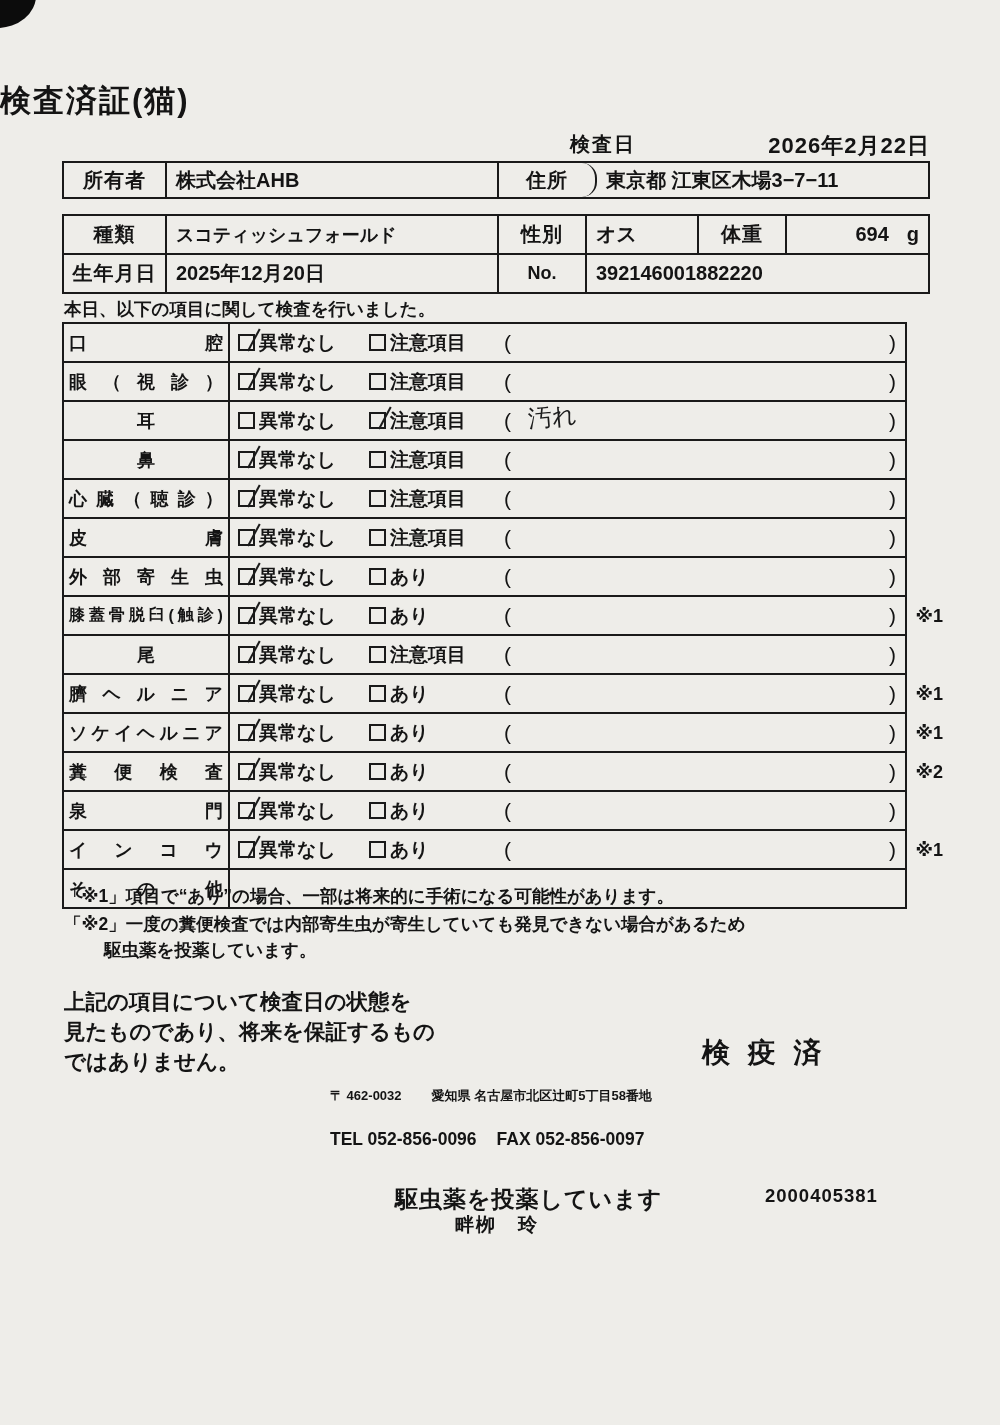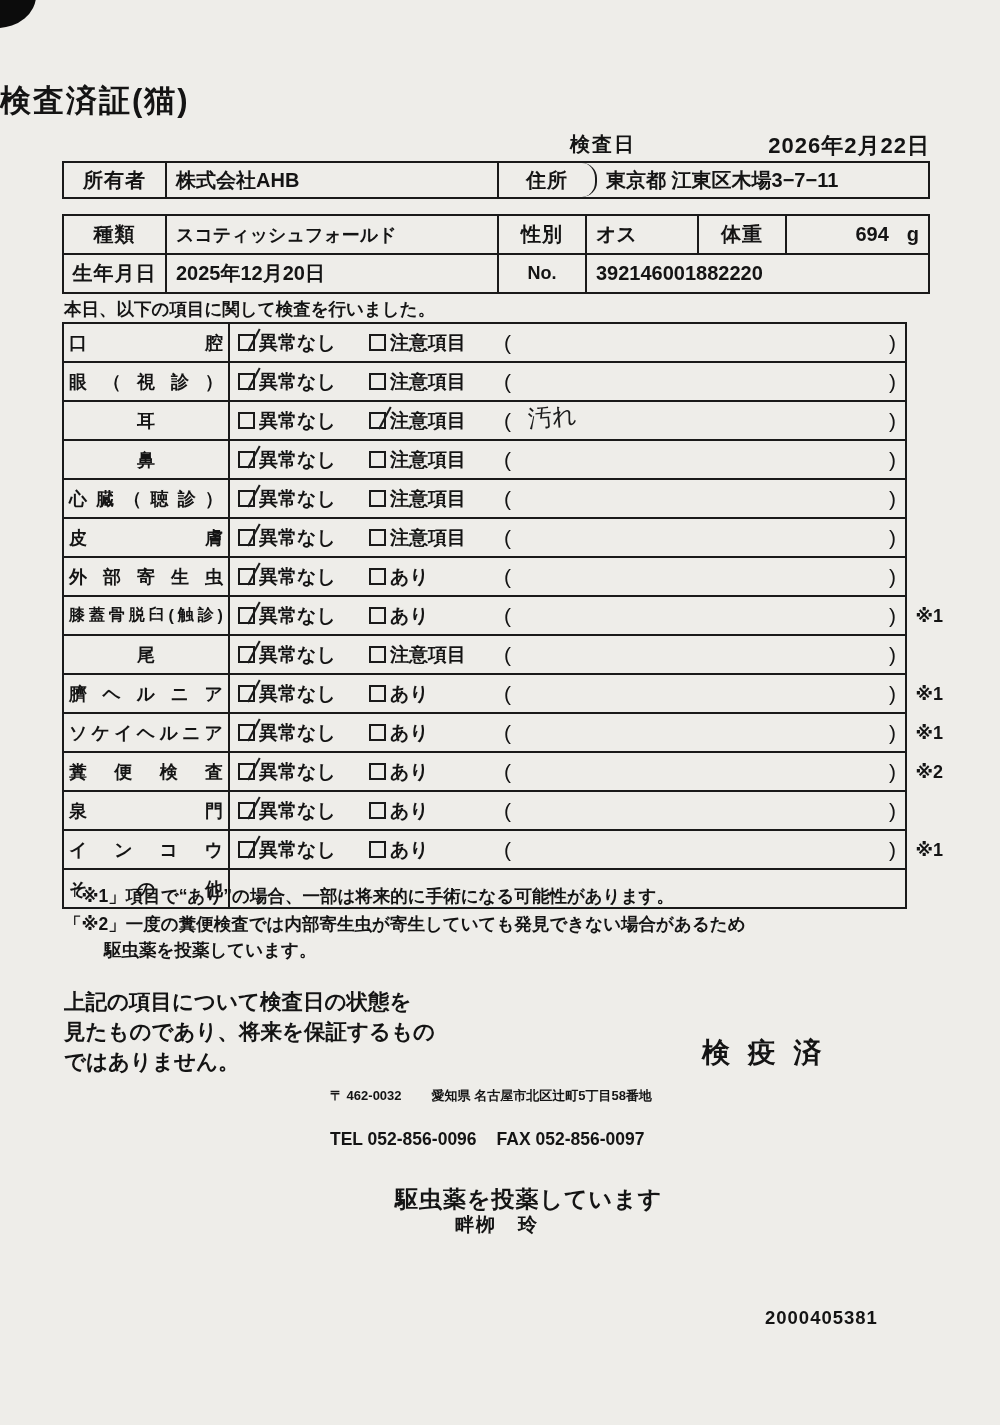--- a/index.html
+++ b/index.html
@@ -93,21 +93,21 @@
   .footnote2 { left:64px; top:911px; font-size:17.5px; font-weight:600; line-height:26px; }
   .footnote2 .indent { display:block; margin-left:40px; }
 
   .disclaimer { left:64px; top:987px; font-size:21.5px; font-weight:700; line-height:30px; }
   .stamp { left:702px; top:1034px; font-size:28px; font-weight:700; letter-spacing:5px; }
 
   .postal-line { left:330px; top:1087px; font-size:13px; font-weight:600; display:flex; gap:30px; white-space:nowrap; }
   .tel-line    { left:330px; top:1129px; font-size:17.5px; font-weight:600; display:flex; gap:20px; white-space:nowrap; }
   .clinic-name { left:395px; top:1184px; font-size:23px; font-weight:600; letter-spacing:1px; }
   .vet-name    { left:455px; top:1212px; font-size:19px; font-weight:600; letter-spacing:2px; }
-  .serial      { left:765px; top:1307px; font-size:18.5px; font-weight:600; letter-spacing:1px; }
+  .serial      { left:765px; top:1185px; font-size:18.5px; font-weight:600; letter-spacing:1px; }
 </style>
 </head>
 <body>
 
 <div id="page">
 
   <div class="corner-artifact"></div>
 
   <div class="abs doc-title">検査済証(猫)</div>
 

